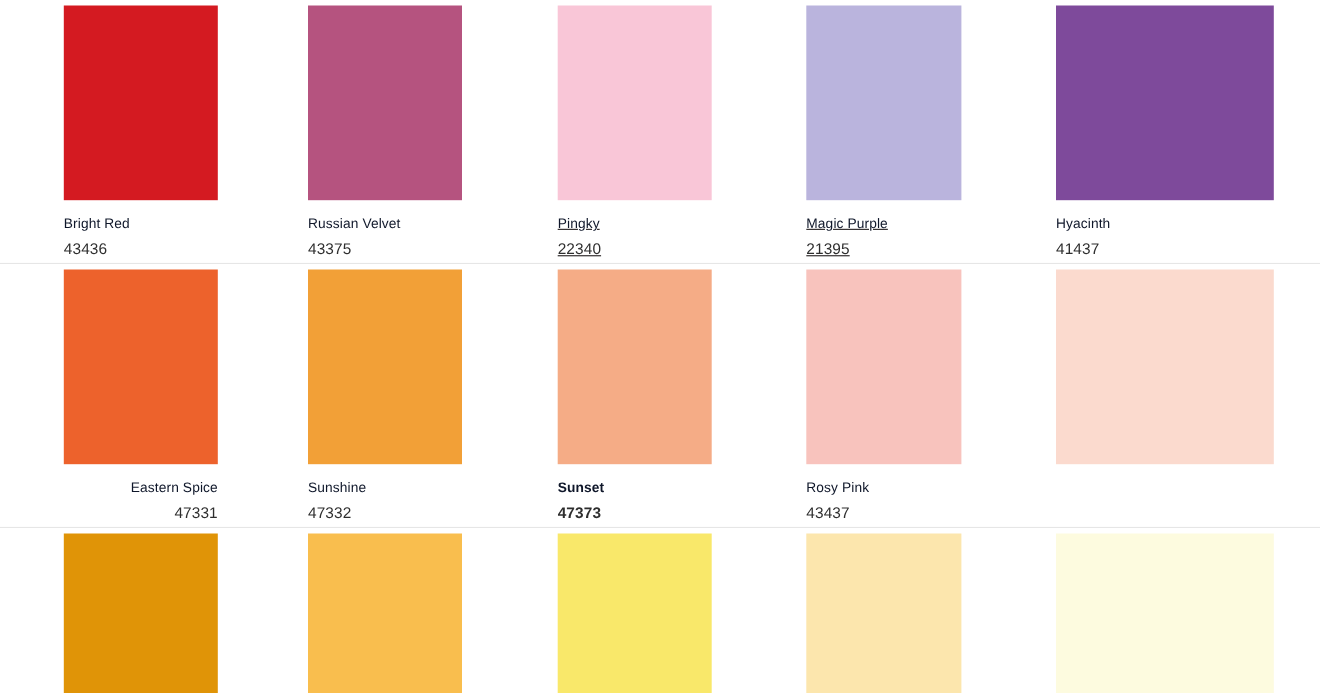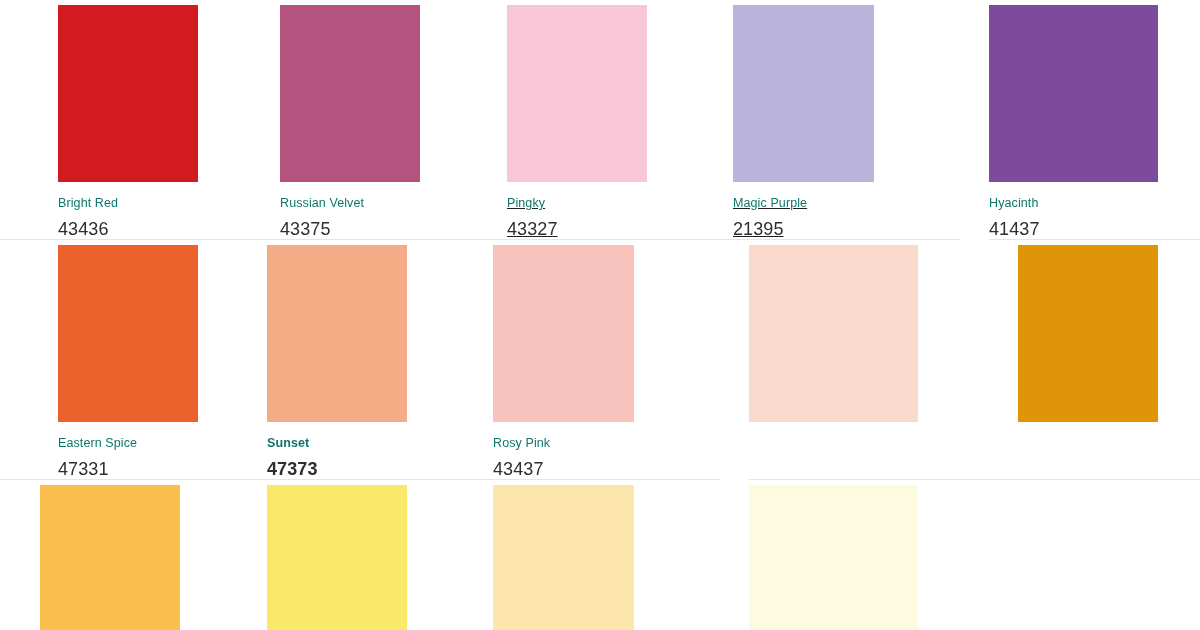--- a/index.html
+++ b/index.html
@@ -34,42 +34,42 @@
     border-bottom: 1px solid #e6e6e6;
     background: #ffffff;
     position: relative;
   }
 
   
   .swatch-cell.col-1 { padding-left: 58px; padding-right: 42px; }
   .swatch-cell.col-2 { padding-left: 40px; padding-right: 60px; }
   .swatch-cell.col-3 { padding-left: 27px; padding-right: 73px; }
   .swatch-cell.col-4 { padding-left: 13px; padding-right: 86px; }
-  .swatch-cell.col-5 { padding-left: 0px; padding-right: 42px; margin-left: 29px; }
+  .swatch-cell.col-5 { padding-left: 0px; padding-right: 42px; }
 
   .swatch-chip {
     width: 100%;
     height: 177px;
     display: block;
   }
 
   .swatch-meta {
     padding-top: 13px;
     line-height: 1.42;
   }
 
   .swatch-name {
     font-size: 12.5px;
-    color: #0f766e;
+    color: #0f172a;
     letter-spacing: 0.1px;
     white-space: nowrap;
   }
 
   .swatch-code {
-    font-size: 18px;
+    font-size: 14px;
     color: #2e2e2e;
     letter-spacing: 0.1px;
     margin-top: 4px;
     white-space: nowrap;
   }
 </style>
 </head>
 <body style="background: rgb(255, 255, 255);">
 
 <div id="swatch-grid">
@@ -84,42 +84,49 @@
       <div class="swatch-chip" style="background-color: rgb(181, 83, 127);"></div>
       <div class="swatch-meta">
         <div class="swatch-name">Russian Velvet</div>
         <div class="swatch-code">43375</div>
       </div>
     </div>
     <div class="swatch-cell col-3 row-1" style="border-bottom-color: rgb(230, 230, 230); text-decoration: underline;">
       <div class="swatch-chip" style="background-color: rgb(249, 198, 215);"></div>
       <div class="swatch-meta">
         <div class="swatch-name">Pingky</div>
-        <div class="swatch-code">43327</div>
+        <div class="swatch-code">22340</div>
       </div>
     </div>
     <div class="swatch-cell col-4 row-1" style="border-bottom-color: rgb(230, 230, 230); text-decoration: underline;">
       <div class="swatch-chip" style="background-color: rgb(186, 180, 221);"></div>
       <div class="swatch-meta">
         <div class="swatch-name">Magic Purple</div>
         <div class="swatch-code">21395</div>
       </div>
     </div>
     <div class="swatch-cell col-5 row-1" style="border-bottom-color: rgb(230, 230, 230);">
       <div class="swatch-chip" style="background-color: rgb(126, 74, 155);"></div>
       <div class="swatch-meta">
         <div class="swatch-name">Hyacinth</div>
         <div class="swatch-code">41437</div>
       </div>
     </div>
-    <div class="swatch-cell col-1 row-2" style="border-bottom-color: rgb(230, 230, 230);">
+    <div class="swatch-cell col-1 row-2" style="border-bottom-color: rgb(230, 230, 230); text-align: right;">
       <div class="swatch-chip" style="background-color: rgb(237, 98, 44);"></div>
       <div class="swatch-meta">
         <div class="swatch-name">Eastern Spice</div>
         <div class="swatch-code">47331</div>
+      </div>
+    </div>
+    <div class="swatch-cell col-2 row-2" style="border-bottom-color: rgb(230, 230, 230);">
+      <div class="swatch-chip" style="background-color: rgb(242, 160, 55);"></div>
+      <div class="swatch-meta">
+        <div class="swatch-name">Sunshine</div>
+        <div class="swatch-code">47332</div>
       </div>
     </div>
     <div class="swatch-cell col-3 row-2" style="border-bottom-color: rgb(230, 230, 230); font-weight: bold;">
       <div class="swatch-chip" style="background-color: rgb(245, 172, 134);"></div>
       <div class="swatch-meta">
         <div class="swatch-name">Sunset</div>
         <div class="swatch-code">47373</div>
       </div>
     </div>
     <div class="swatch-cell col-4 row-2" style="border-bottom-color: rgb(230, 230, 230);">

